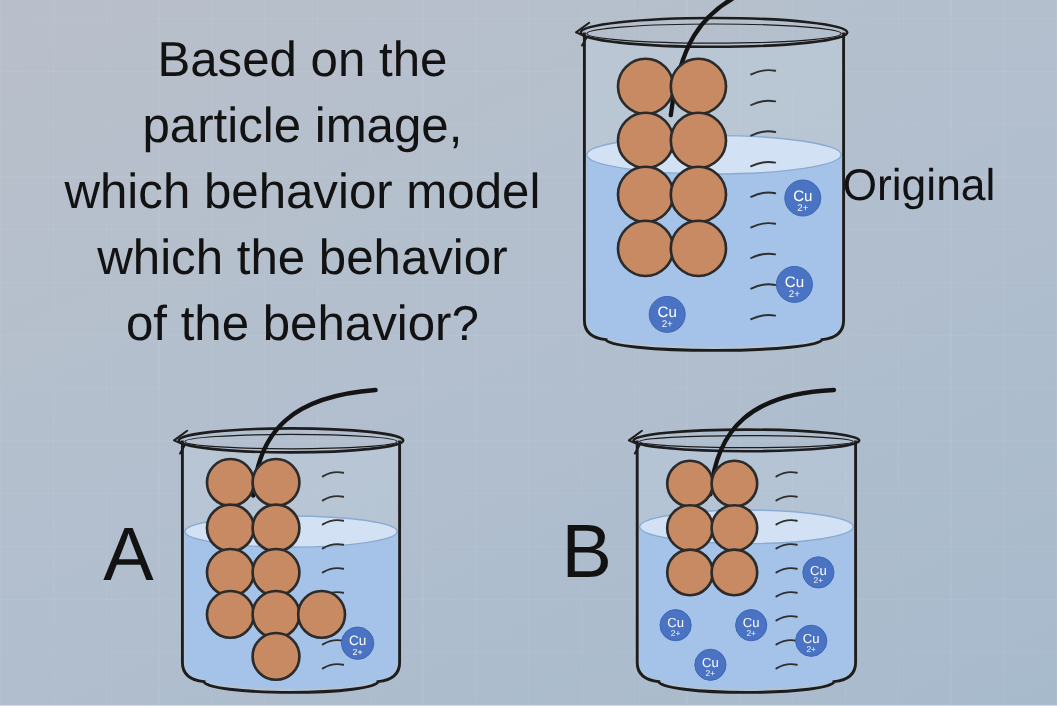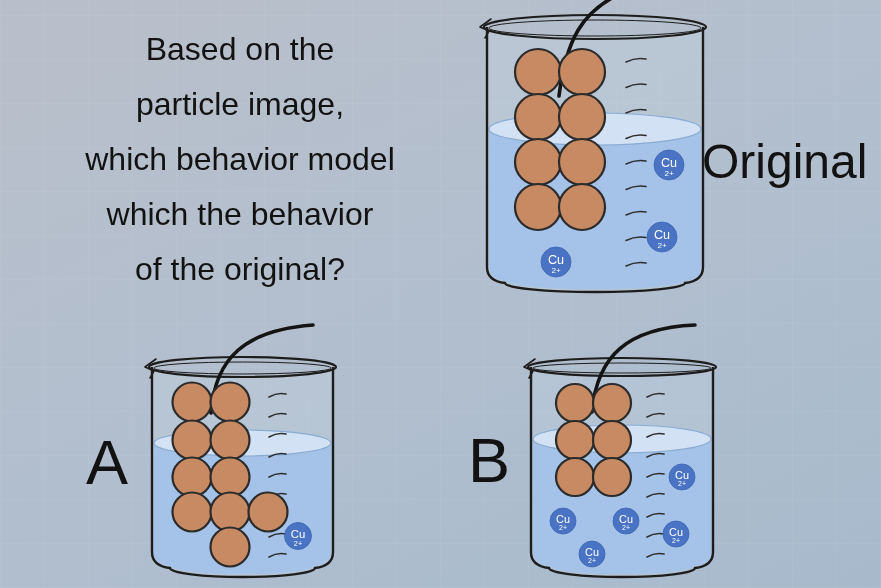--- a/index.html
+++ b/index.html
@@ -5,44 +5,44 @@
   html,body{margin:0;padding:0;}
   .canvas{
     position:relative;width:881px;height:588px;overflow:hidden;
     font-family:"Liberation Sans",sans-serif;
     background:
       repeating-linear-gradient(0deg, rgba(255,255,255,0.045) 0 1px, transparent 1px 44px),
       repeating-linear-gradient(90deg, rgba(255,255,255,0.045) 0 1px, transparent 1px 44px),
       linear-gradient(155deg,#b9bfca 0%,#b3bfce 45%,#a7bacc 100%);
   }
   .question{
-    position:absolute;left:0;top:22px;width:480px;
-    text-align:center;font-size:32px;line-height:55px;color:#121212;
+    position:absolute;left:12px;top:22px;width:480px;
+    text-align:center;font-size:41px;line-height:55px;color:#121212;
   }
   .beaker-svg{position:absolute;overflow:visible;}
   .svg-original{left:478px;top:0;width:234px;height:300px;}
   .svg-a{left:145px;top:318px;width:195px;height:262px;}
   .svg-b{left:525px;top:318px;width:195px;height:262px;}
   .label{position:absolute;color:#121212;}
-  .label-original{left:702px;top:134px;font-size:48px;}
+  .label-original{left:702px;top:134px;font-size:37px;}
   .label-a{left:86px;top:426px;font-size:63px;}
   .label-b{left:468px;top:424px;font-size:63px;}
   svg text{font-family:"Liberation Sans",sans-serif;}
 </style>
 </head>
 <body>
 
 <div class="canvas">
 
   <div class="question">
     <div>Based on the</div>
     <div>particle image,</div>
     <div>which behavior model</div>
     <div>which the behavior</div>
-    <div>of the original?</div>
+    <div>of the behavior?</div>
   </div>
 
   <svg class="beaker-svg svg-original" viewBox="0 0 234 300">
       <path d="M 9,27 L 9,267 Q 9,281 27,283 A 90 9 0 0 0 207,283 Q 225,281 225,267 L 225,27 A 108 12 0 0 1 9,27 Z" fill="rgba(206,221,239,0.22)" stroke="none"></path>
       <path d="M 11,129 L 11,267 Q 11,280 28,281 A 89 8 0 0 0 206,281 Q 223,280 223,267 L 223,129 A 106 16 0 0 1 11,129 Z" fill="#a5c3e8" stroke="none"></path>
       <ellipse cx="117" cy="129" rx="106" ry="16" fill="#d2e1f4" stroke="#8aabd2" stroke-width="1.2"></ellipse>
       <g>
         <path d="M 148,62 q 10,-5 20,-3" fill="none" stroke="#2f2f2f" stroke-width="1.6" stroke-linecap="round"></path>
         <path d="M 148,87.5 q 10,-5 20,-3" fill="none" stroke="#2f2f2f" stroke-width="1.6" stroke-linecap="round"></path>
         <path d="M 148,113 q 10,-5 20,-3" fill="none" stroke="#2f2f2f" stroke-width="1.6" stroke-linecap="round"></path>

